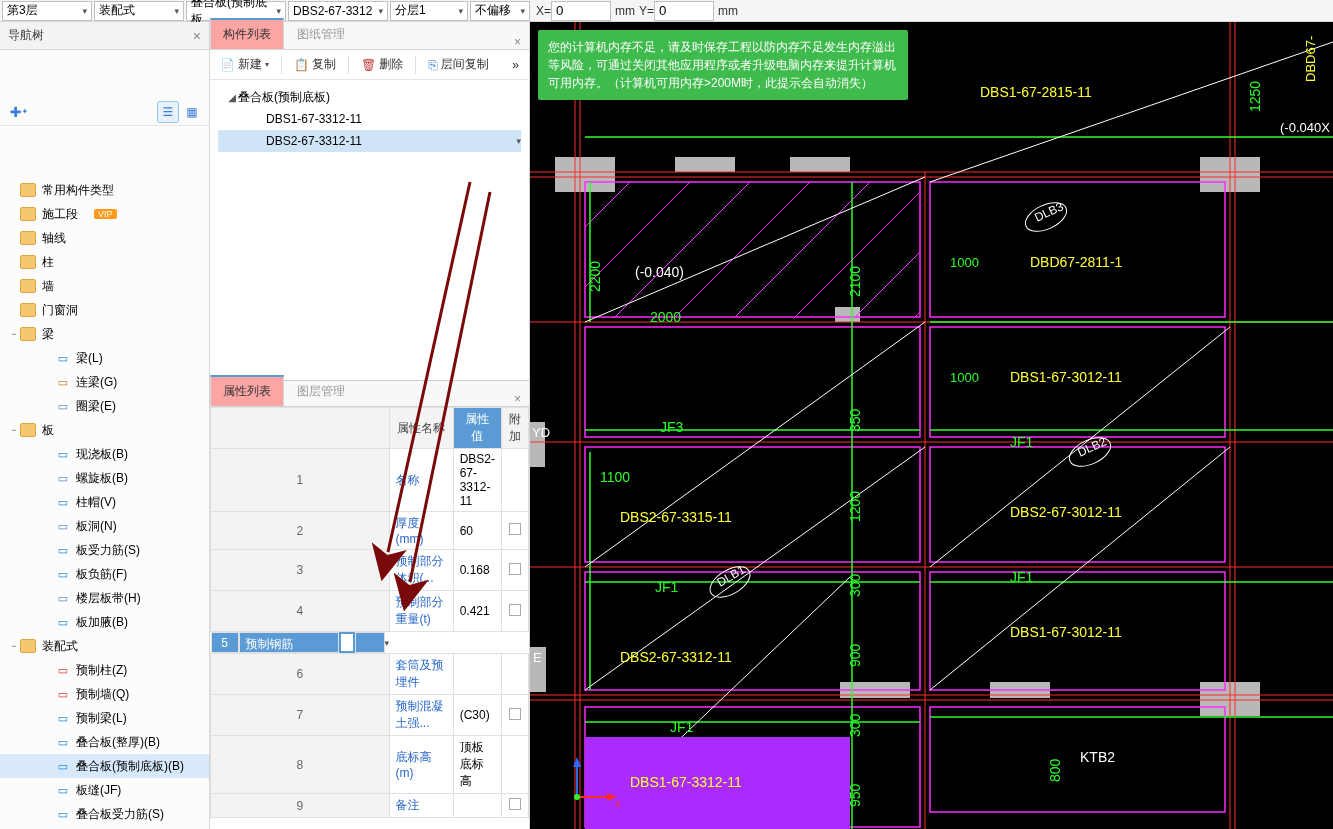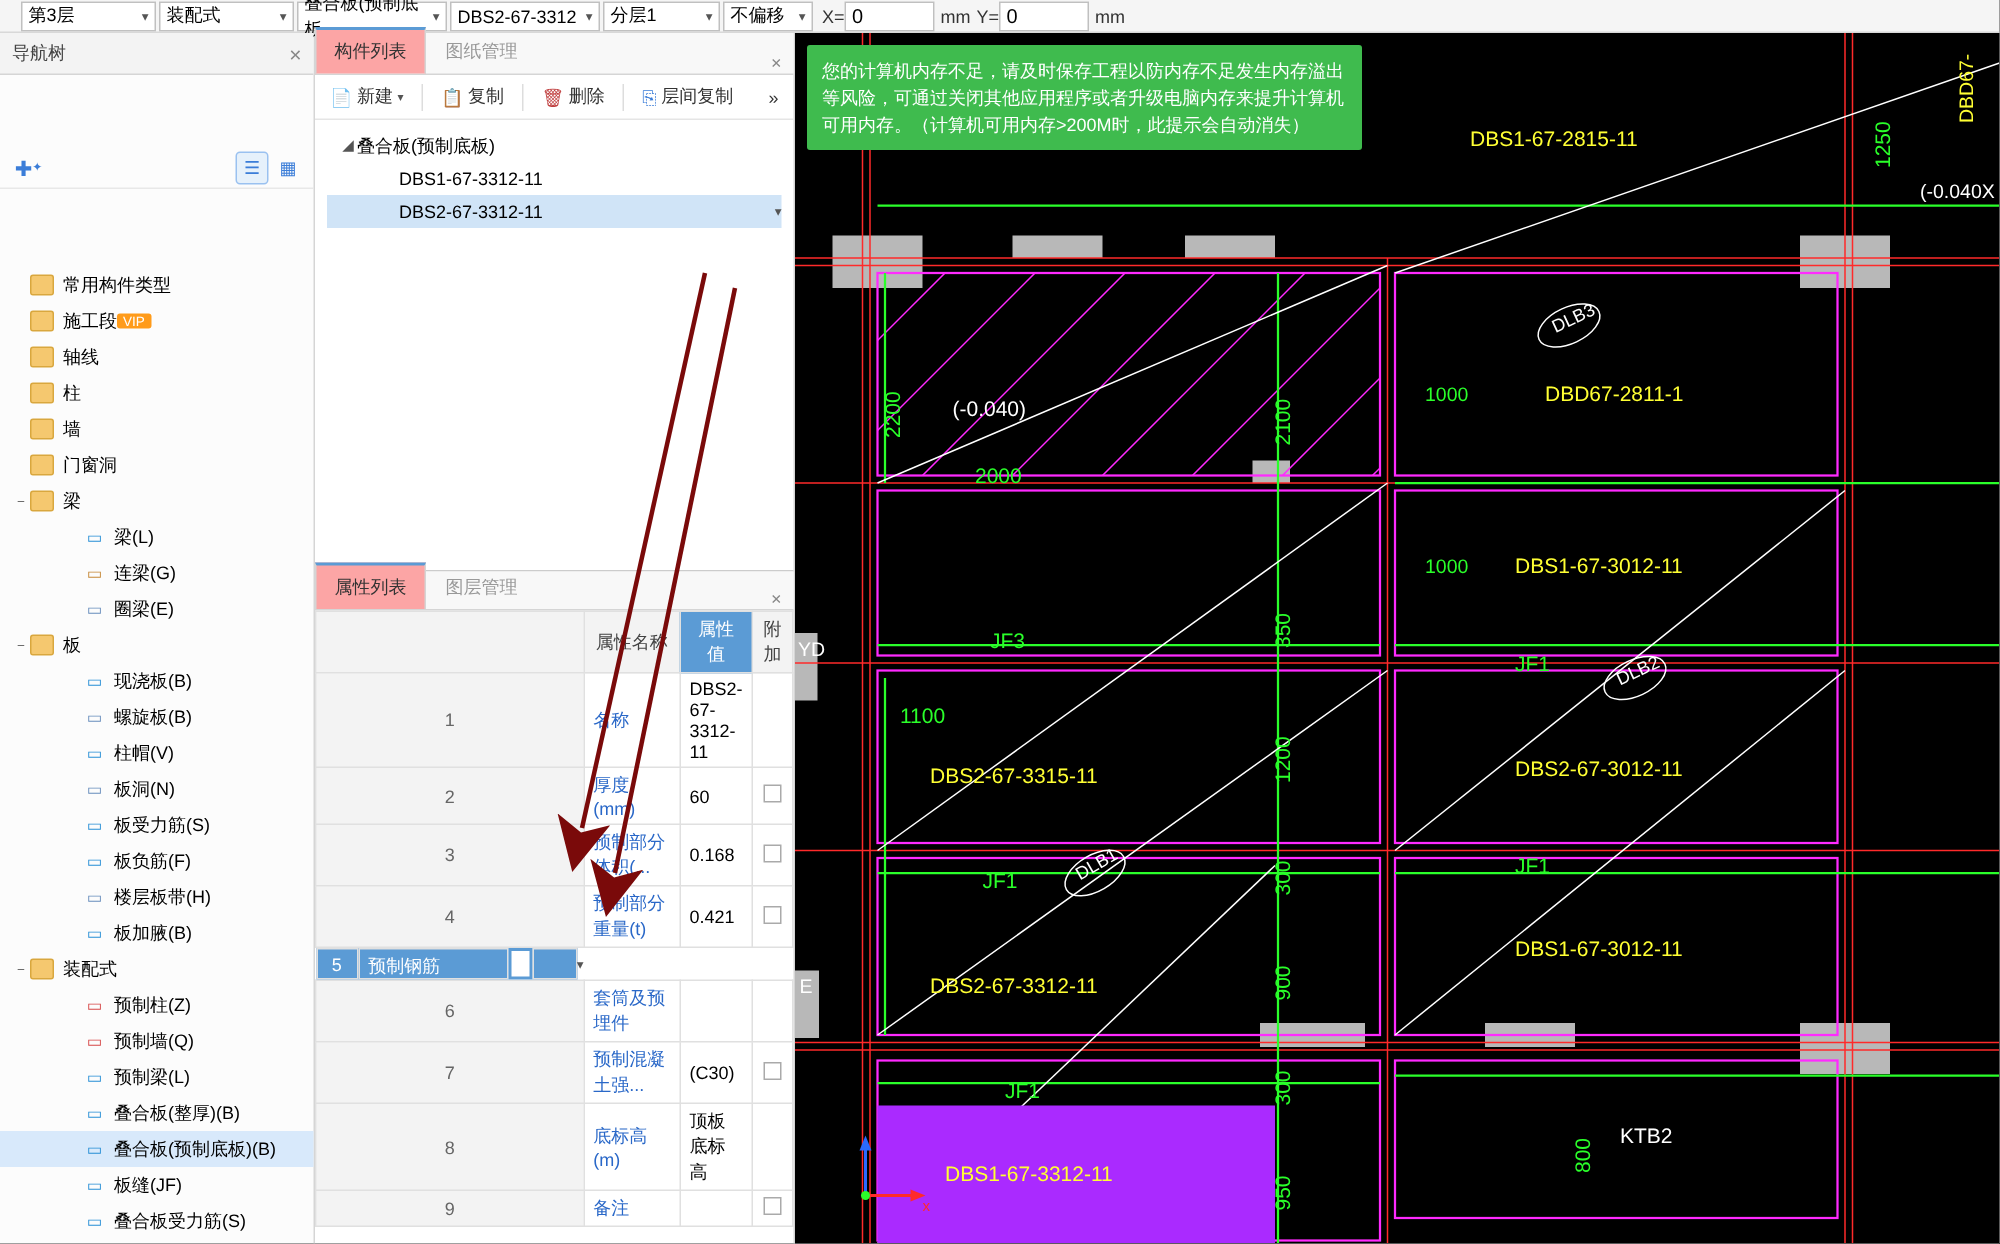--- a/index.html
+++ b/index.html
@@ -1,19 +1,19 @@
 <!DOCTYPE html>
 <html><head>
 <meta charset="utf-8">
 <style>
 * { box-sizing: border-box; margin: 0; padding: 0; }
 body { font-family: "Microsoft YaHei", Arial, sans-serif; font-size: 12px; background: #fff; overflow: hidden; width: 1333px; height: 829px; position: relative; }
 
 
-.topbar { height: 22px; background: #f5f5f5; border-bottom: 1px solid #d8d8d8; display: flex; align-items: center; padding: 0 14px; }
+.topbar { height: 22px; background: #f5f5f5; border-bottom: 1px solid #d8d8d8; display: flex; align-items: center; padding: 0 2px; }
 .topbar select, .topbar .sel { height: 20px; font-size: 12px; border: 1px solid #c0c0c0; background: #fff; padding: 0 4px; margin-right: 2px; }
 .sel { display: inline-flex; align-items: center; min-width: 60px; position: relative; }
 .sel::after { content: "▾"; margin-left: auto; font-size: 9px; color: #555; }
 .topbar .coord-label { margin-left: 4px; color: #333; }
 .topbar input[type="text"] { width: 60px; height: 20px; border: 1px solid #c0c0c0; padding: 0 4px; }
 
 
 .main { display: flex; height: calc(100% - 22px); }
 .left-col { width: 210px; border-right: 1px solid #d5d5d5; display: flex; flex-direction: column; background: #fcfcfc; gap: 48px; }
 .mid-col { width: 320px; border-right: 1px solid #d5d5d5; display: flex; flex-direction: column; background: #fff; position: relative; }
@@ -31,21 +31,21 @@
 
 
 .tree { flex: 1; overflow: auto; padding: 4px 0; }
 .tree-item { display: flex; align-items: center; height: 24px; padding-left: 8px; cursor: pointer; }
 .tree-item.l1 { padding-left: 8px; }
 .tree-item.l2 { padding-left: 56px; }
 .tree-item .exp { width: 12px; font-size: 9px; color: #666; display: inline-block; text-align: center; }
 .tree-item .folder-ic { width: 16px; height: 14px; background: #f5c86f; border: 1px solid #d9a73e; border-radius: 2px; margin-right: 6px; }
 .tree-item .comp-ic { width: 14px; height: 12px; margin-right: 6px; display: inline-flex; align-items: center; justify-content: center; font-size: 11px; }
 .tree-item.selected { background: #d8e9fb; }
-.vip-badge { background: #ff9b1a; color: #fff; font-size: 9px; padding: 0 4px; border-radius: 2px; margin-left: 0; }
+.vip-badge { background: #ff9b1a; color: #fff; font-size: 9px; padding: 0 4px; border-radius: 2px; margin-left: 16px; }
 
 
 .tabs { height: 28px; border-bottom: 1px solid #d5d5d5; display: flex; align-items: flex-end; background: #f8f8f8; }
 .tab { padding: 6px 12px; font-size: 12px; color: #999; cursor: pointer; border: 1px solid transparent; border-bottom: none; }
 .tab.active { background: #fca5a5; border-color: #d5d5d5; color: #333; border-top: 2px solid #5b9bd5; }
 .tabs .close-x { margin-left: auto; padding: 0 8px; color: #888; cursor: pointer; }
 
 
 .mid-tb { height: 30px; border-bottom: 1px solid #e5e5e5; display: flex; align-items: center; padding: 0 6px; gap: 8px; }
 .mid-tb .tb-btn { display: flex; align-items: center; gap: 3px; cursor: pointer; color: #333; padding: 3px 4px; }

